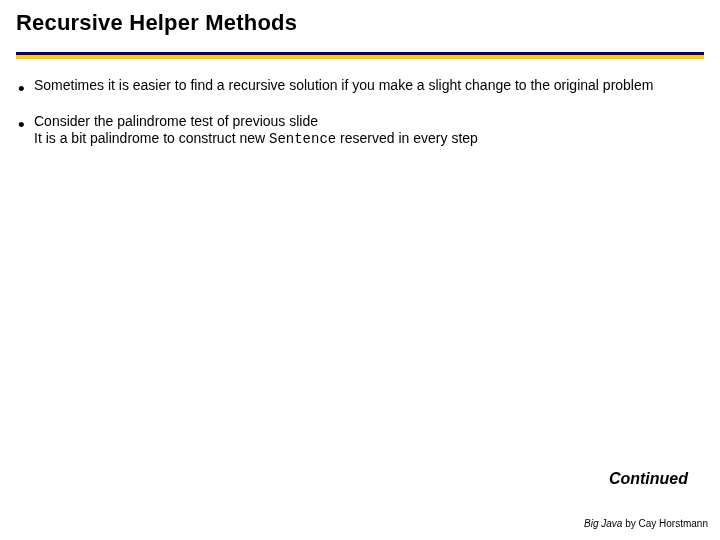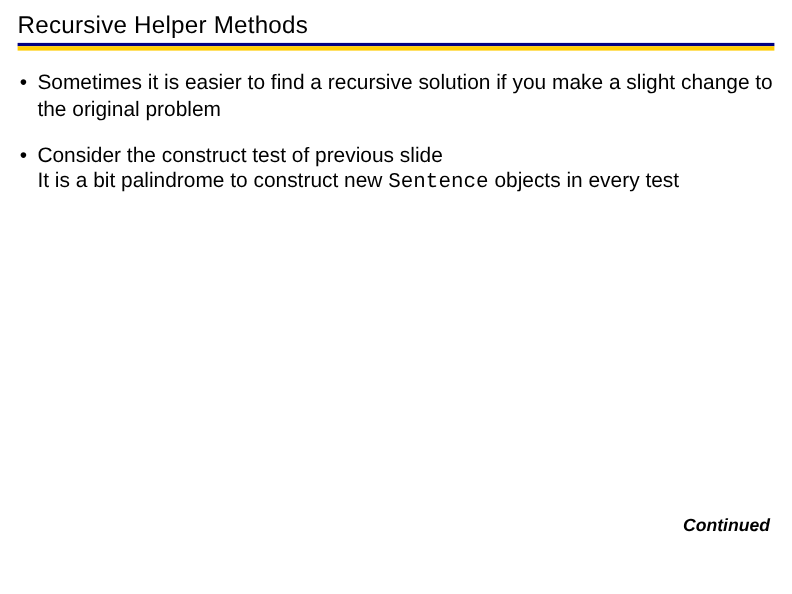--- a/index.html
+++ b/index.html
@@ -1,51 +1,54 @@
 <!DOCTYPE html>
 <html><head>
 <meta charset="utf-8">
 <style>
   * { margin: 0; padding: 0; box-sizing: border-box; }
   html, body { width: 720px; height: 540px; background: #fff; font-family: Arial, Helvetica, sans-serif; color: #000; }
   .slide { position: relative; width: 720px; height: 540px; padding: 10px 16px 0 16px; }
   .title-block { margin-bottom: 0; }
-  .title { font-size: 22px; font-weight: normal; letter-spacing: 0.2px; padding-bottom: 3px; }
+  .title { font-size: 22px; font-weight: bold; letter-spacing: 0.2px; padding-bottom: 16px; }
   .rule-blue { height: 3px; background: #000080; width: 100%; }
   .rule-yellow { height: 4px; background: #ffcc00; width: 100%; }
   .body { padding-top: 18px; }
   ul.bullets { list-style: none; }
-  ul.bullets > li { position: relative; padding-left: 18px; font-size: 19px; line-height: 1.25; margin-bottom: 18px; }
+  ul.bullets > li { position: relative; padding-left: 18px; font-size: 14px; line-height: 1.25; margin-bottom: 18px; }
   ul.bullets > li::before { content: "•"; position: absolute; left: 2px; top: 0; font-size: 19px; }
   .code { font-family: Liberation Mono, monospace; }
-  .continued { position: absolute; right: 20px; bottom: 52px; font-size: 16px; font-weight: bold; font-style: italic; }
+  .continued { position: absolute; right: 32px; bottom: 52px; font-size: 16px; font-weight: bold; font-style: italic; }
   .footer { position: absolute; right: 12px; bottom: 10px; text-align: right; font-size: 10px; line-height: 1.25; }
   .footer .book { font-style: italic; }
 </style>
 </head>
 <body>
 
 <div class="slide">
 
   <div class="title-block">
     <div class="title">Recursive Helper Methods</div>
     <div class="rule-blue"></div>
     <div class="rule-yellow"></div>
   </div>
 
   <div class="body">
     <ul class="bullets">
       <li>
         <span>Sometimes it is easier to find a recursive solution if you make a slight change to the original problem</span>
       </li>
       <li>
-        <span>Consider the construct test of previous slide</span><br>
-        <span>It is a bit palindrome to construct new </span><span class="code">Sentence</span><span> objects in every test</span>
+        <span>Consider the palindrome test of previous slide</span><br>
+        <span>It is a bit palindrome to construct new </span><span class="code">Sentence</span><span> reserved in every step</span>
       </li>
     </ul>
   </div>
 
   <div class="continued">Continued</div>
 
   <div class="footer">
+    <div>
+      <span class="book">Big Java</span><span> by Cay Horstmann</span>
+    </div>
   </div>
 
 </div>
 
 </body></html>

